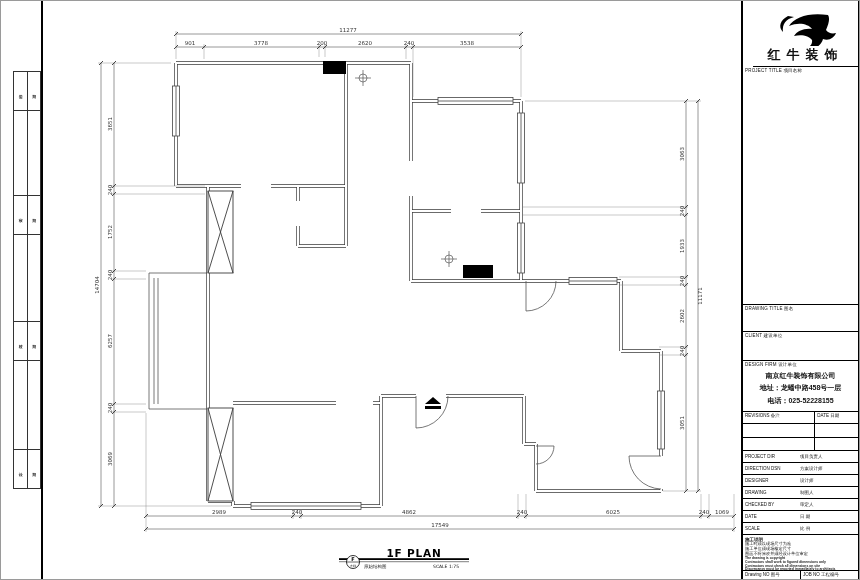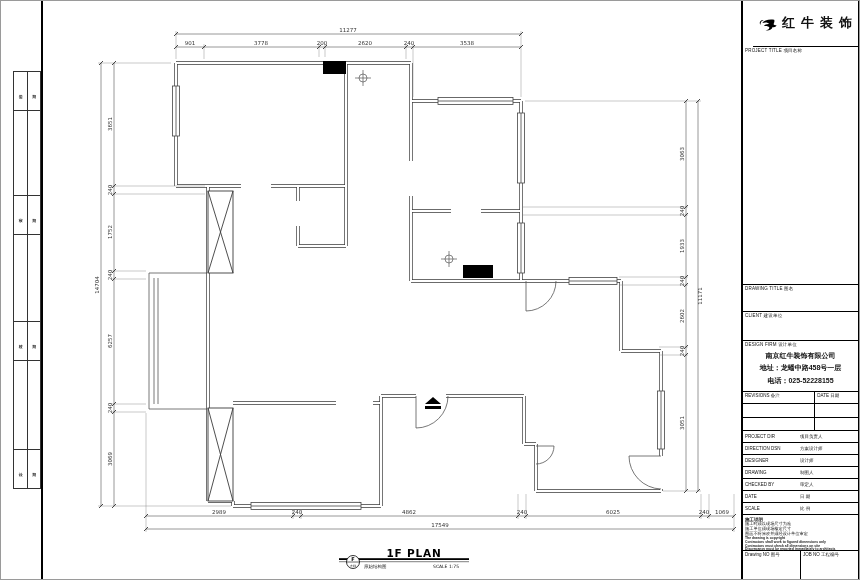--- a/index.html
+++ b/index.html
@@ -15,21 +15,21 @@
   .srow span{flex:1;display:flex;align-items:center;justify-content:center;
              writing-mode:vertical-rl;font-size:4px;line-height:1;color:#222;}
   .srow span + span{border-left:0.5px solid #333;}
   .thickline{position:absolute;left:40px;top:0;width:2px;height:580px;background:#000;}
   
   .panel{position:absolute;left:740px;top:0;width:118px;height:580px;box-sizing:border-box;
          border-left:2.5px solid #000;border-right:1.5px solid #000;background:#fff;
          display:flex;flex-direction:column;color:#111;}
   .sec{border-bottom:1px solid #000;box-sizing:border-box;position:relative;}
   .sec-label{font-size:4.5px;padding:1px 0 0 2px;color:#111;letter-spacing:.2px;}
-  .logo-sec{height:46px;display:flex;flex-direction:row;align-items:center;justify-content:flex-end;margin-left:10px;}
+  .logo-sec{height:66px;display:flex;flex-direction:column;align-items:center;justify-content:flex-end;margin-left:10px;}
   .brand{font-size:13px;font-weight:bold;letter-spacing:6px;padding-bottom:2px;white-space:nowrap;}
   .project-sec{height:238px;}
   .drawingtitle-sec{height:27px;}
   .client-sec{height:29px;}
   .firm-sec{height:51px;}
   .company{margin-top:3px;text-align:center;font-size:7px;font-weight:bold;line-height:1.75;}
   .rev-sec{height:39px;display:flex;flex-direction:column;}
   .rev-head{display:flex;border-bottom:0.8px solid #000;height:11px;}
   .rev-head div{font-size:4.5px;padding:1px 0 0 2px;box-sizing:border-box;}
   .rev-c1{width:62%;}.rev-c2{width:38%;border-left:0.8px solid #000;}

